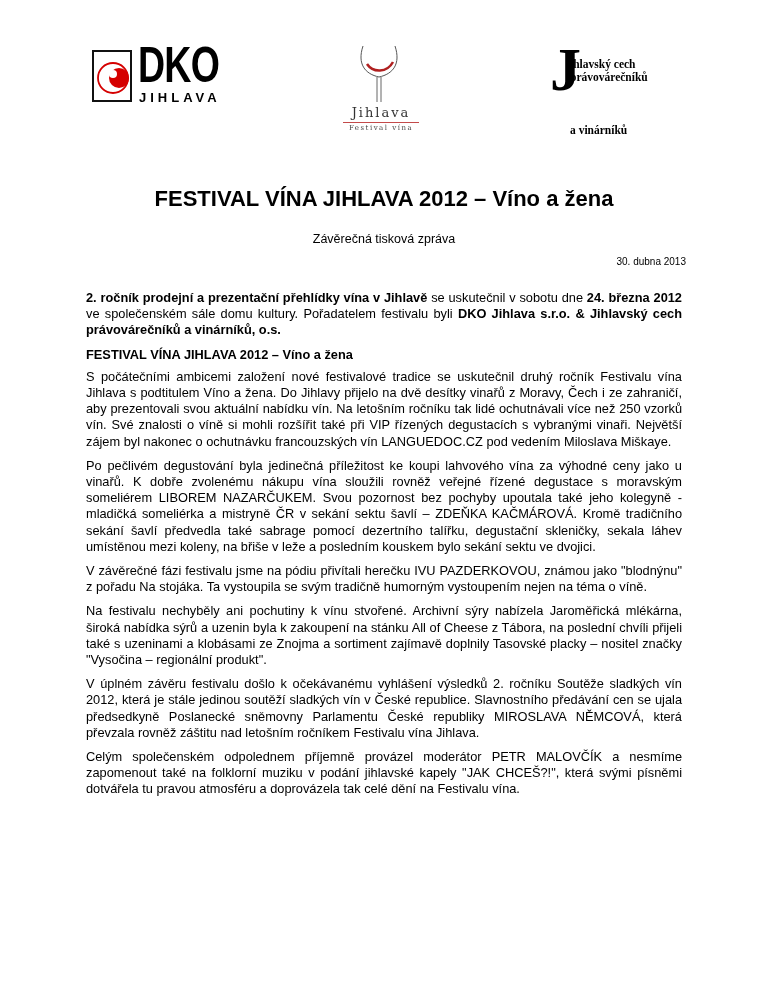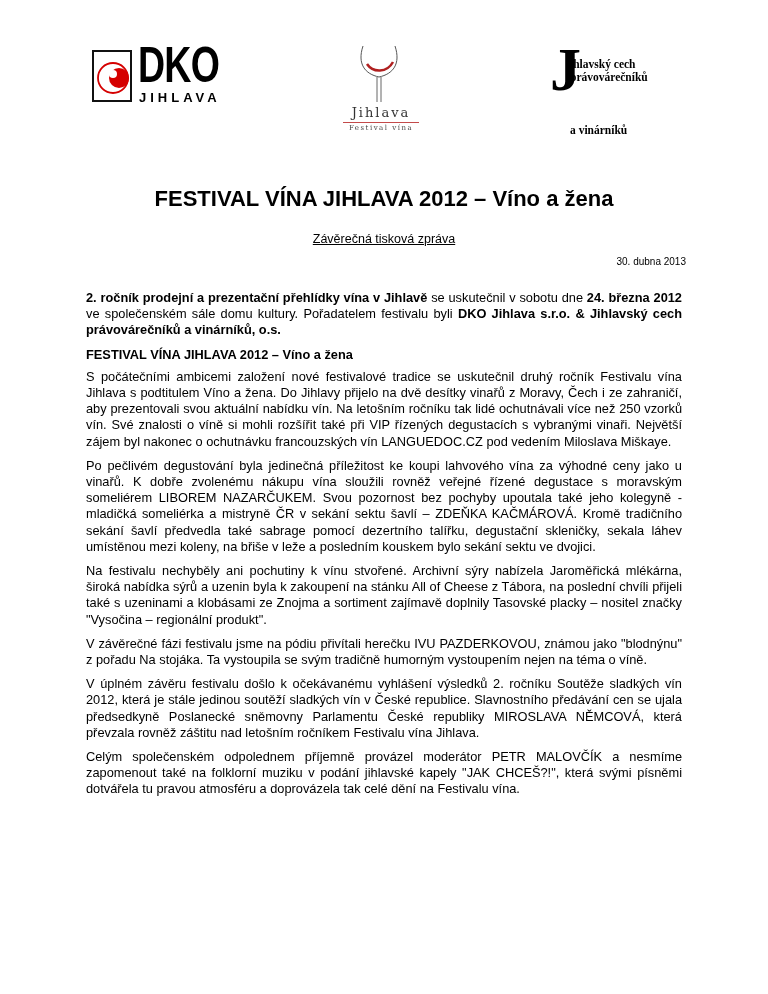--- a/index.html
+++ b/index.html
@@ -16,21 +16,21 @@
   .logo-glass { position: absolute; left: 335px; top: 44px; width: 92px; height: 90px; text-align: center; }
   .glass-title { position: absolute; left: 0; width: 92px; top: 61px; font-family: "DejaVu Serif", serif; font-size: 13px; letter-spacing: 2px; color: #333; }
   .glass-rule { position: absolute; left: 8px; width: 76px; top: 78px; border-top: 1px solid #c34a4a; }
   .glass-sub { position: absolute; left: 0; width: 92px; top: 80px; font-family: "DejaVu Serif", serif; font-size: 7px; letter-spacing: 1.5px; color: #444; }
 
   .logo-cech { position: absolute; left: 550px; top: 46px; width: 130px; height: 60px; }
   .cech-J { position: absolute; left: 0; top: -8px; font-family: "Liberation Serif", serif; font-weight: bold; font-size: 62px; line-height: 1; }
   .cech-line { position: absolute; left: 20px; font-family: "Liberation Serif", serif; font-weight: bold; font-size: 11.5px; line-height: 12px; white-space: nowrap; }
 
   .title { position: absolute; left: 0; width: 768px; top: 186px; text-align: center; font-weight: bold; font-size: 22px; }
-  .subtitle { position: absolute; left: 0; width: 768px; top: 232px; text-align: center; font-size: 12.5px; text-decoration: underline; }
+  .subtitle { position: absolute; left: 0; width: 768px; top: 232px; text-align: center; font-size: 12.5px; }
   .date { position: absolute; right: 82px; top: 256px; font-size: 10px; }
 
   .content { position: absolute; left: 86px; width: 596px; top: 290px; font-size: 12.8px; line-height: 16.2px; }
   .content p { margin: 0 0 8px 0; text-align: justify; }
   .content .lead { }
   .content h2 { font-size: 12.8px; font-weight: bold; margin: 0 0 6px 0; }
   b { font-weight: bold; }
 </style>
 </head>
 <body>
@@ -67,17 +67,17 @@
 
 <div class="title">FESTIVAL VÍNA JIHLAVA 2012 – Víno a žena</div>
 <div class="subtitle">Závěrečná tisková zpráva</div>
 <div class="date">30. dubna 2013</div>
 
 <div class="content">
   <p class="lead"><b>2. ročník prodejní a prezentační přehlídky vína v Jihlavě</b><span> se uskutečnil v sobotu dne </span><b>24. března 2012</b><span> ve společenském sále domu kultury. Pořadatelem festivalu byli </span><b>DKO Jihlava s.r.o. &amp; Jihlavský cech právovárečníků a vinárníků, o.s.</b></p>
   <h2>FESTIVAL VÍNA JIHLAVA 2012 – Víno a žena</h2>
   <p>S počátečními ambicemi založení nové festivalové tradice se uskutečnil druhý ročník Festivalu vína Jihlava s podtitulem Víno a žena. Do Jihlavy přijelo na dvě desítky vinařů z Moravy, Čech i ze zahraničí, aby prezentovali svou aktuální nabídku vín. Na letošním ročníku tak lidé ochutnávali více než 250 vzorků vín. Své znalosti o víně si mohli rozšířit také při VIP řízených degustacích s vybranými vinaři. Největší zájem byl nakonec o ochutnávku francouzských vín LANGUEDOC.CZ pod vedením Miloslava Miškaye.</p>
   <p>Po pečlivém degustování byla jedinečná příležitost ke koupi lahvového vína za výhodné ceny jako u vinařů. K dobře zvolenému nákupu vína sloužili rovněž veřejné řízené degustace s moravským someliérem LIBOREM NAZARČUKEM. Svou pozornost bez pochyby upoutala také jeho kolegyně - mladičká someliérka a mistryně ČR v sekání sektu šavlí – ZDEŇKA KAČMÁROVÁ. Kromě tradičního sekání šavlí předvedla také sabrage pomocí dezertního talířku, degustační skleničky, sekala láhev umístěnou mezi koleny, na břiše v leže a posledním kouskem bylo sekání sektu ve dvojici.</p>
+  <p>V závěrečné fázi festivalu jsme na pódiu přivítali herečku IVU PAZDERKOVOU, známou jako "blodnýnu" z pořadu Na stojáka. Ta vystoupila se svým tradičně humorným vystoupením nejen na téma o víně.</p>
   <p>Na festivalu nechyběly ani pochutiny k vínu stvořené. Archivní sýry nabízela Jaroměřická mlékárna, široká nabídka sýrů a uzenin byla k zakoupení na stánku All of Cheese z Tábora, na poslední chvíli přijeli také s uzeninami a klobásami ze Znojma a sortiment zajímavě doplnily Tasovské placky – nositel značky "Vysočina – regionální produkt".</p>
-  <p>V závěrečné fázi festivalu jsme na pódiu přivítali herečku IVU PAZDERKOVOU, známou jako "blodnýnu" z pořadu Na stojáka. Ta vystoupila se svým tradičně humorným vystoupením nejen na téma o víně.</p>
   <p>V úplném závěru festivalu došlo k očekávanému vyhlášení výsledků 2. ročníku Soutěže sladkých vín 2012, která je stále jedinou soutěží sladkých vín v České republice. Slavnostního předávání cen se ujala předsedkyně Poslanecké sněmovny Parlamentu České republiky MIROSLAVA NĚMCOVÁ, která převzala rovněž záštitu nad letošním ročníkem Festivalu vína Jihlava.</p>
   <p>Celým společenském odpolednem příjemně provázel moderátor PETR MALOVČÍK a nesmíme zapomenout také na folklorní muziku v podání jihlavské kapely "JAK CHCEŠ?!", která svými písněmi dotvářela tu pravou atmosféru a doprovázela tak celé dění na Festivalu vína.</p>
 </div>
 
 </body></html>

